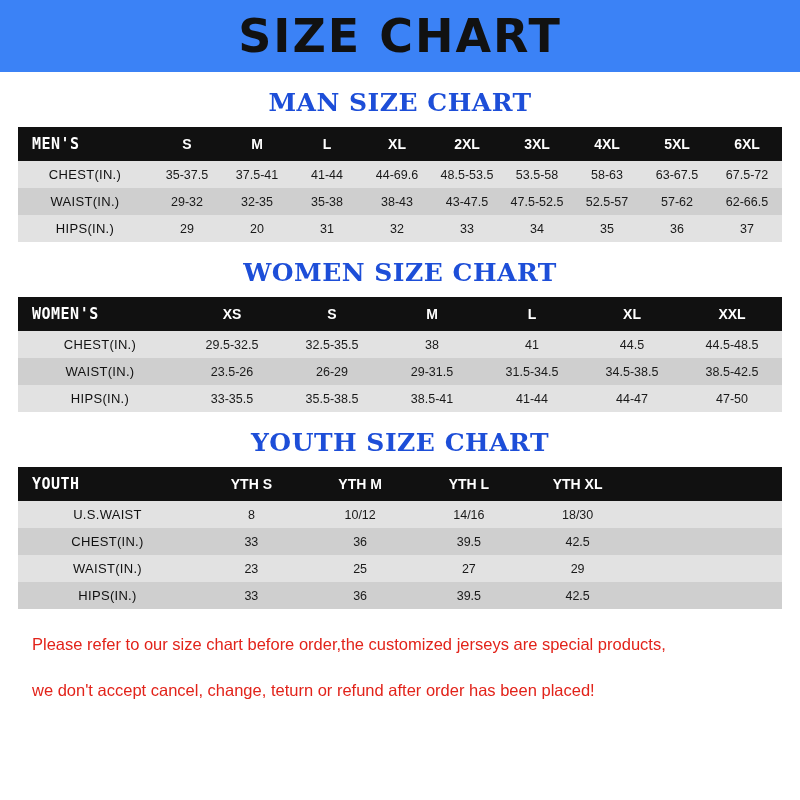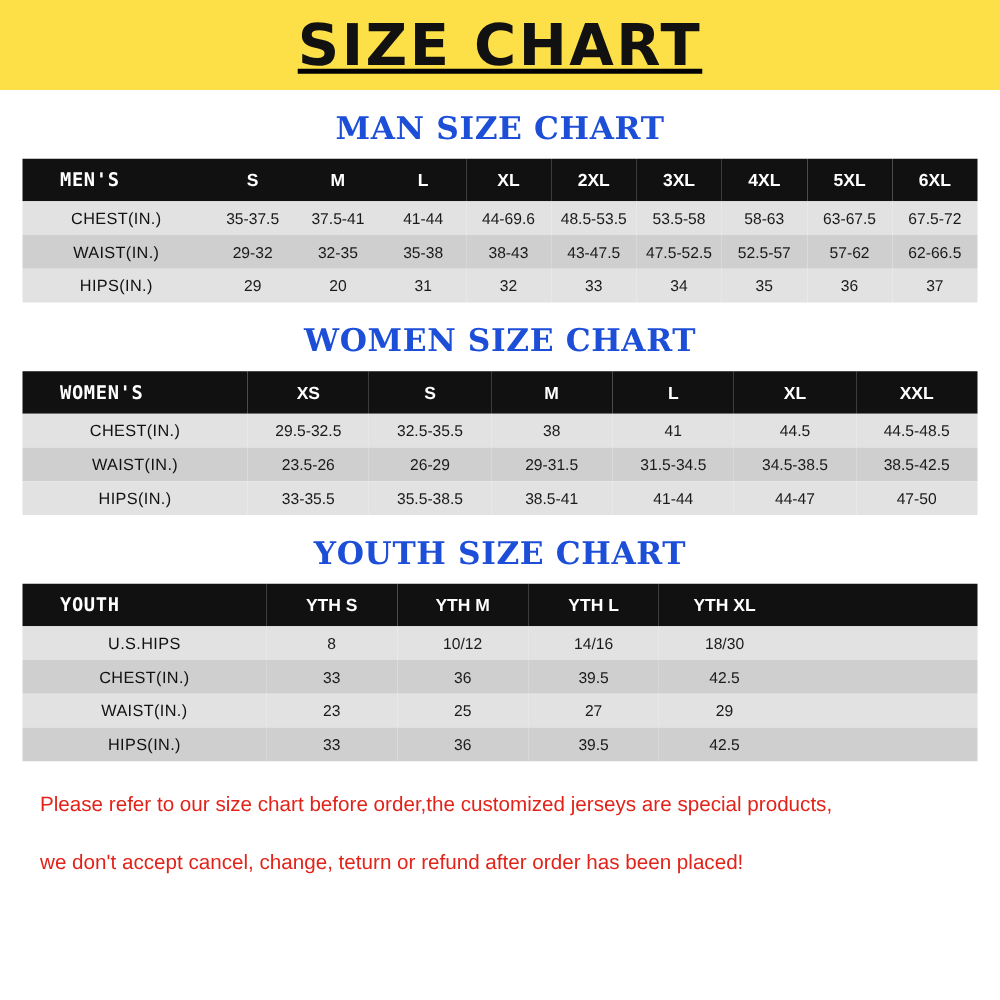--- a/index.html
+++ b/index.html
@@ -14,26 +14,25 @@
     overflow: hidden;
   }
   .page {
     width: 800px;
     height: 800px;
     position: relative;
     background: #ffffff;
     box-sizing: border-box;
   }
   .banner {
-    background: #fde047;
+    background: #3b82f6;
     height: 72px;
     display: flex;
     align-items: center;
     justify-content: center;
-    text-decoration: underline;
   }
   .banner-title {
     font-family: "DejaVu Sans", sans-serif;
     font-weight: bold;
     font-size: 46px;
     letter-spacing: 2px;
     color: #111111;
     text-align: center;
     line-height: 1;
   }
@@ -74,21 +73,21 @@
   table.chart thead th {
     color: #ffffff;
     font-size: 14px;
     font-weight: bold;
     height: 34px;
   }
   table.chart thead th.corner {
     font-family: "DejaVu Sans Mono", monospace;
     font-size: 15px;
     text-align: left;
-    padding-left: 30px;
+    padding-left: 14px;
     letter-spacing: 0.5px;
   }
   table.chart tbody tr.odd {
     background: #e2e2e2;
   }
   table.chart tbody tr.even {
     background: #cfcfcf;
   }
   table.chart tbody td.rowhead {
     font-size: 13px;
@@ -247,21 +246,21 @@
             <th class="corner">YOUTH</th>
             <th>YTH S</th>
             <th>YTH M</th>
             <th>YTH L</th>
             <th>YTH XL</th>
             <th class="spacer"></th>
           </tr>
         </thead>
         <tbody>
           <tr class="odd">
-            <td class="rowhead">U.S.HIPS</td>
+            <td class="rowhead">U.S.WAIST</td>
             <td>8</td>
             <td>10/12</td>
             <td>14/16</td>
             <td>18/30</td>
             <td class="spacer"></td>
           </tr>
           <tr class="even">
             <td class="rowhead">CHEST(IN.)</td>
             <td>33</td>
             <td>36</td>

